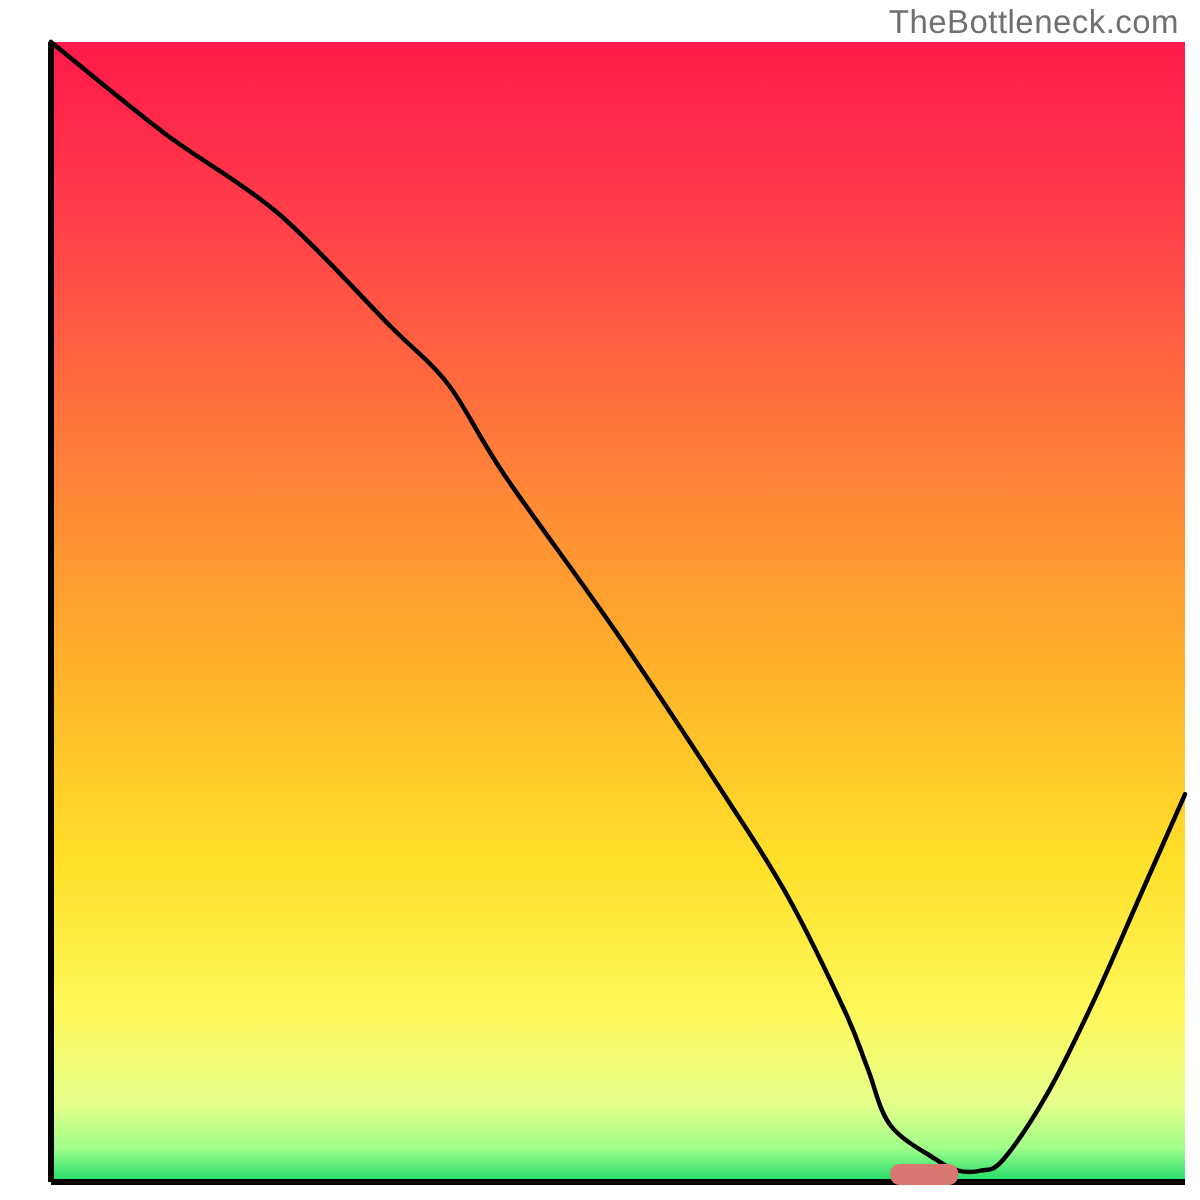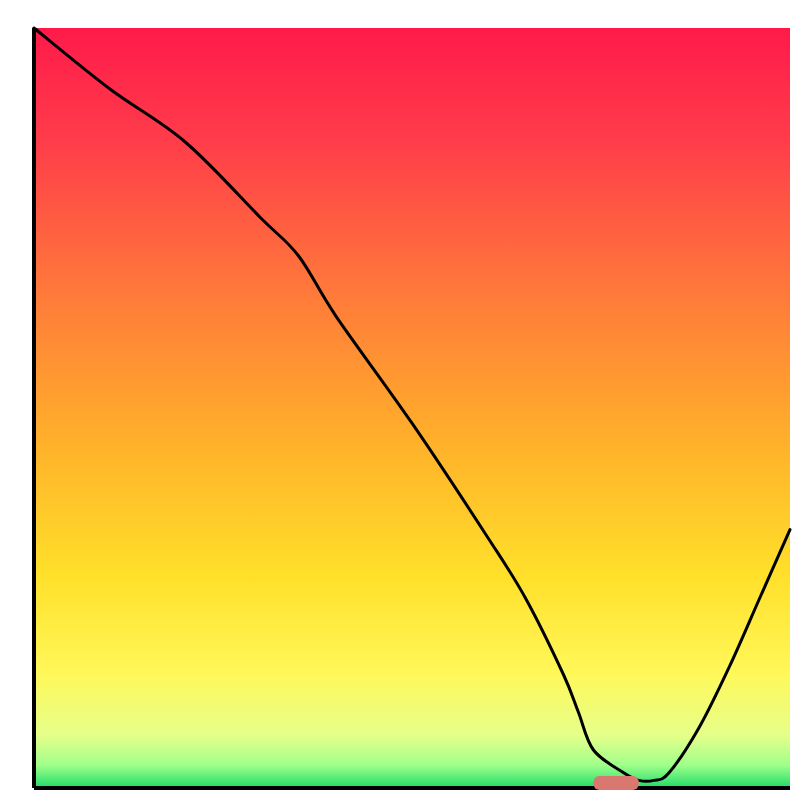--- a/index.html
+++ b/index.html
@@ -30,20 +30,21 @@
     left: 0;
     top: 0;
     width: 800px;
     height: 800px;
   }
 </style>
 </head>
 <body>
 
 <div class="container">
+  <div class="watermark">TheBottleneck.com</div>
 
   <svg class="plot" viewBox="0 0 800 800">
     <defs>
       <linearGradient id="bg-grad" x1="0" y1="0" x2="0" y2="1">
           <stop offset="0%" stop-color="#ff1a4a"></stop>
           <stop offset="15%" stop-color="#ff3d4a"></stop>
           <stop offset="35%" stop-color="#ff7a3a"></stop>
           <stop offset="55.00000000000001%" stop-color="#ffb22a"></stop>
           <stop offset="72%" stop-color="#ffe02a"></stop>
           <stop offset="85%" stop-color="#fff85a"></stop>

